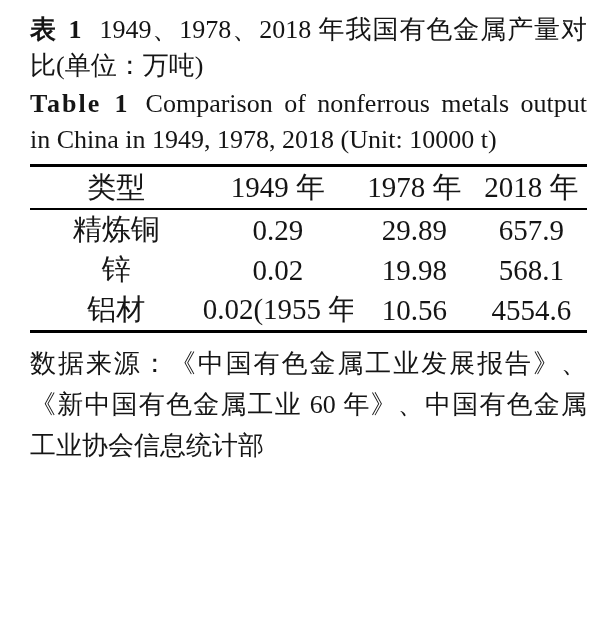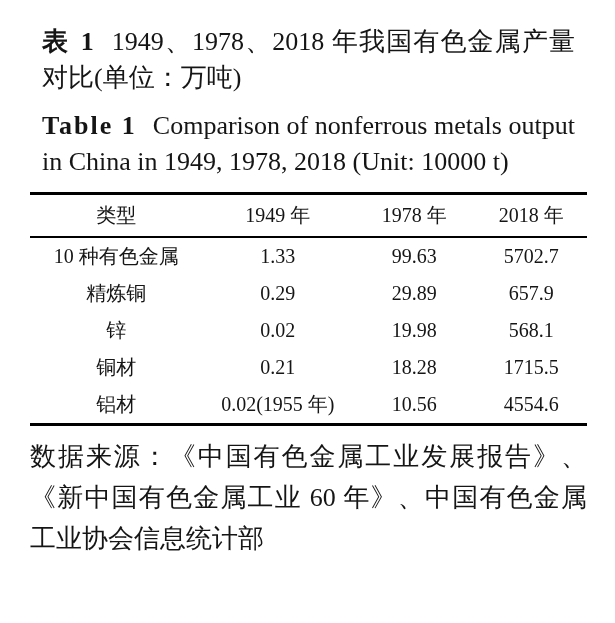--- a/index.html
+++ b/index.html
@@ -11,21 +11,21 @@
     width: 615px;
     height: 623px;
     box-sizing: border-box;
     padding: 12px 28px 10px 30px;
     background: #ffffff;
     color: #151515;
     font-family: "Liberation Serif", "DejaVu Serif", serif;
     overflow: hidden;
   }
   .caption {
-    margin: 12px;
+    margin: 0;
     font-size: 26px;
     line-height: 36px;
     text-align: justify;
   }
   .caption .cap-label {
     font-weight: bold;
     margin-right: 16px;
     letter-spacing: 2px;
   }
   .caption.en {
@@ -38,21 +38,21 @@
     margin-top: 6px;
     border-top: 3px solid #000;
     border-bottom: 3px solid #000;
   }
   table.metals thead tr {
     border-bottom: 2px solid #000;
   }
   table.metals th,
   table.metals td {
     font-weight: normal;
-    font-size: 20px;
+    font-size: 29px;
     text-align: center;
     vertical-align: middle;
     padding: 0;
     height: 37px;
     white-space: nowrap;
     overflow: hidden;
   }
   table.metals th {
     height: 41px;
   }
@@ -90,42 +90,30 @@
     <thead>
       <tr>
           <th>类型</th>
           <th>1949 年</th>
           <th>1978 年</th>
           <th>2018 年</th>
         </tr>
     </thead>
     <tbody>
         <tr>
-          <td>10 种有色金属</td>
-          <td>1.33</td>
-          <td>99.63</td>
-          <td>5702.7</td>
-        </tr>
-        <tr>
           <td>精炼铜</td>
           <td>0.29</td>
           <td>29.89</td>
           <td>657.9</td>
         </tr>
         <tr>
           <td>锌</td>
           <td>0.02</td>
           <td>19.98</td>
           <td>568.1</td>
-        </tr>
-        <tr>
-          <td>铜材</td>
-          <td>0.21</td>
-          <td>18.28</td>
-          <td>1715.5</td>
         </tr>
         <tr>
           <td>铝材</td>
           <td>0.02(1955 年)</td>
           <td>10.56</td>
           <td>4554.6</td>
         </tr>
       </tbody>
   </table>
 

